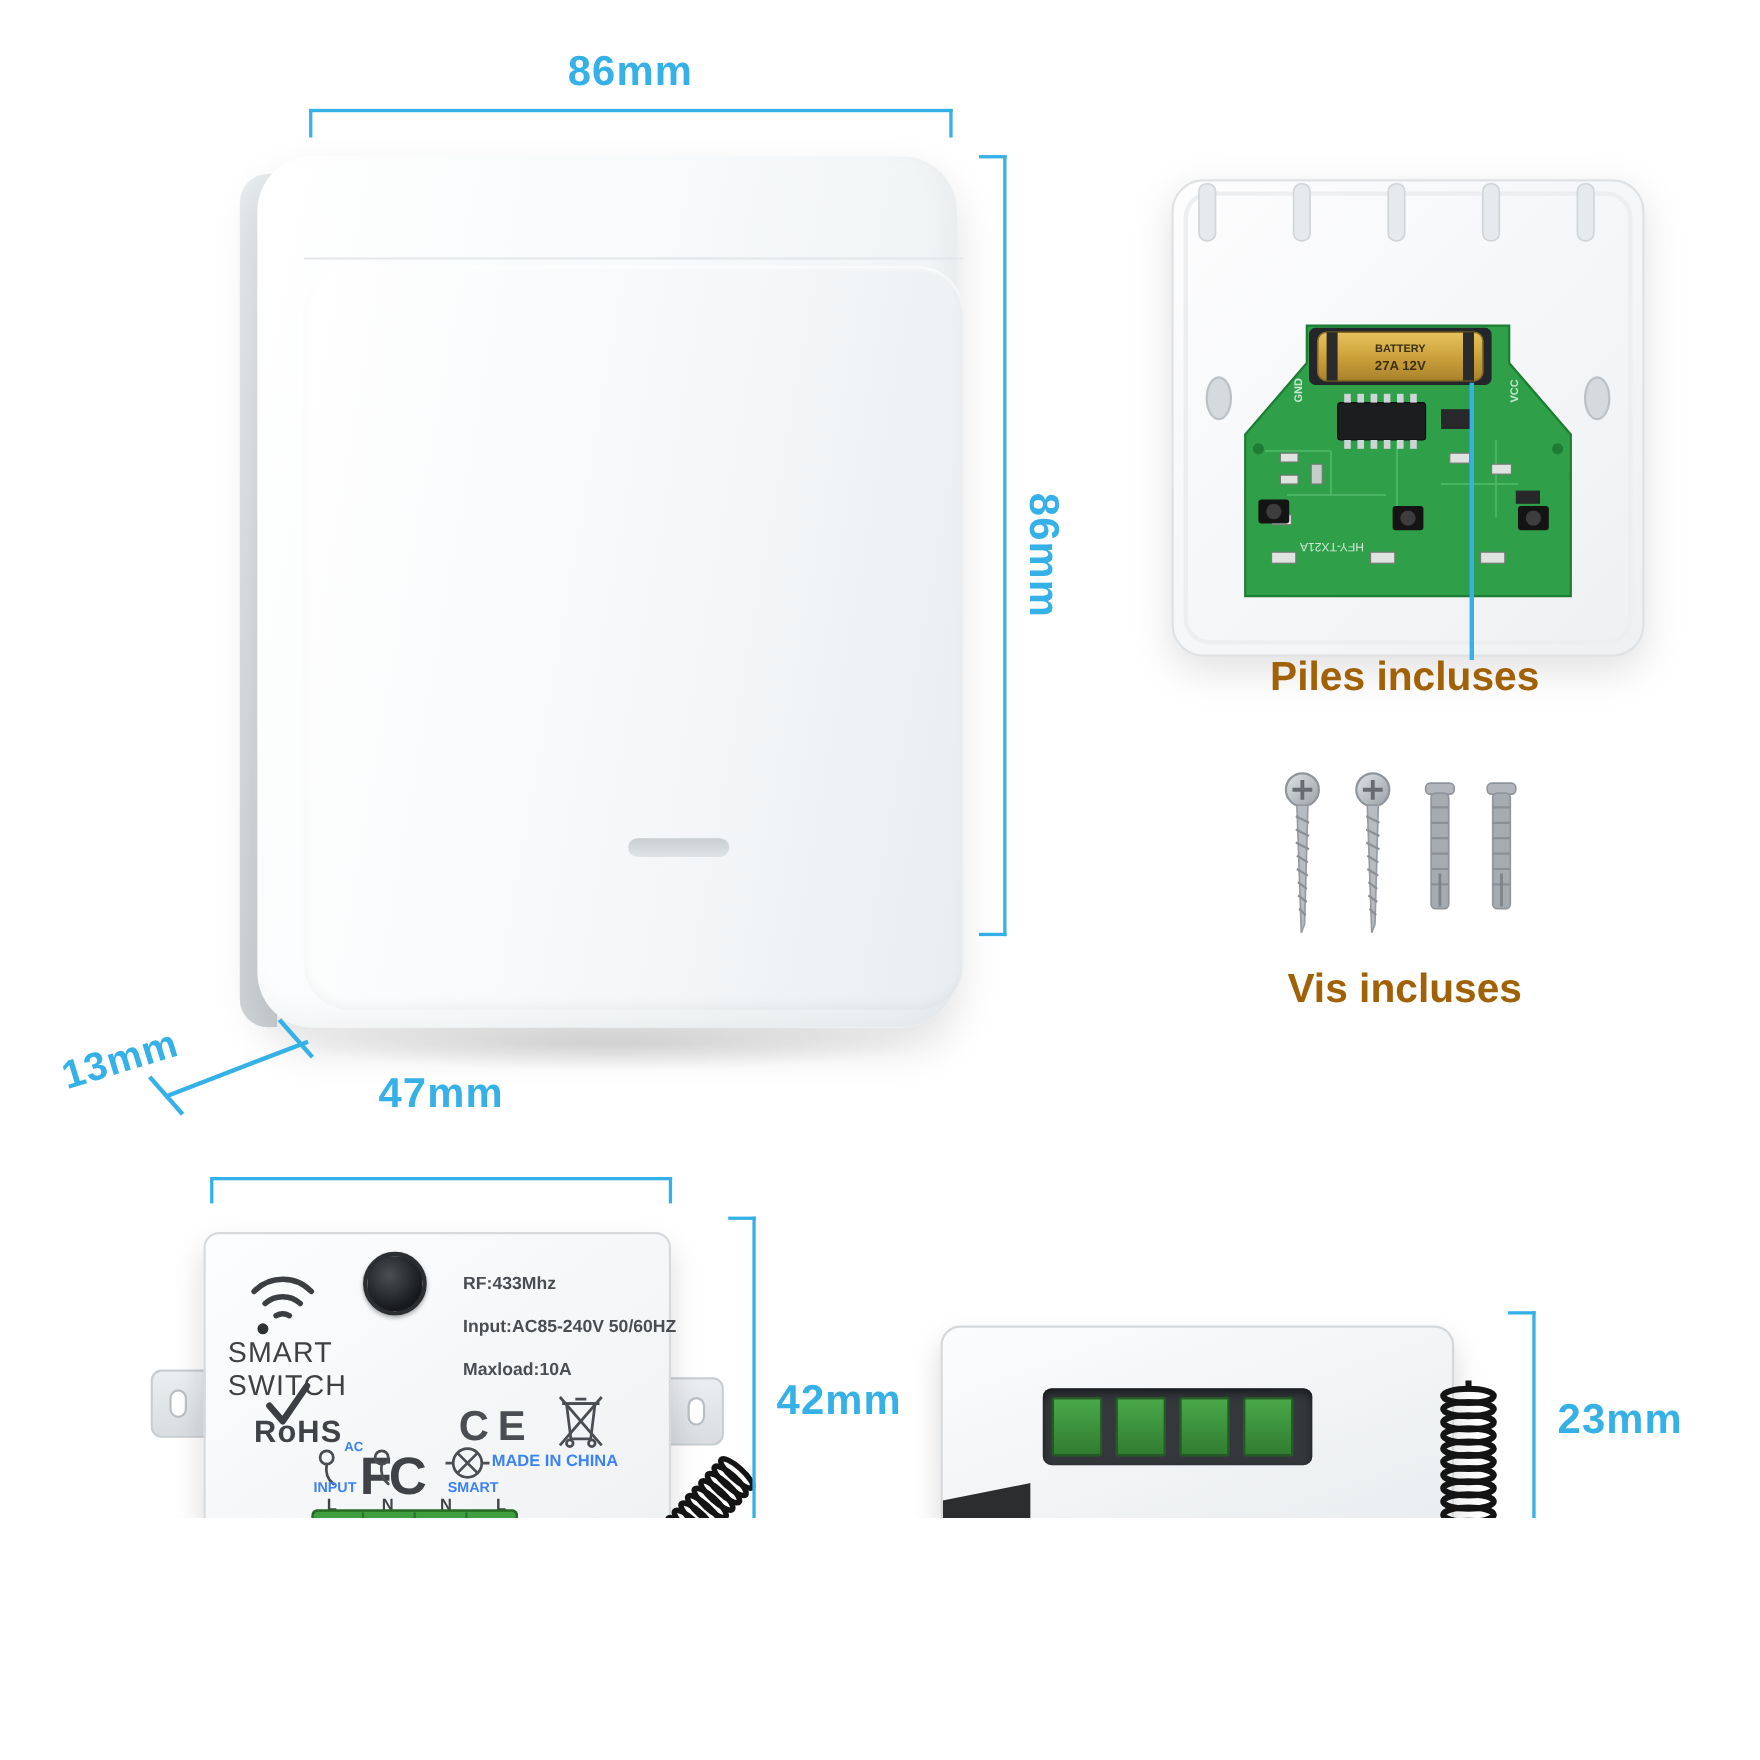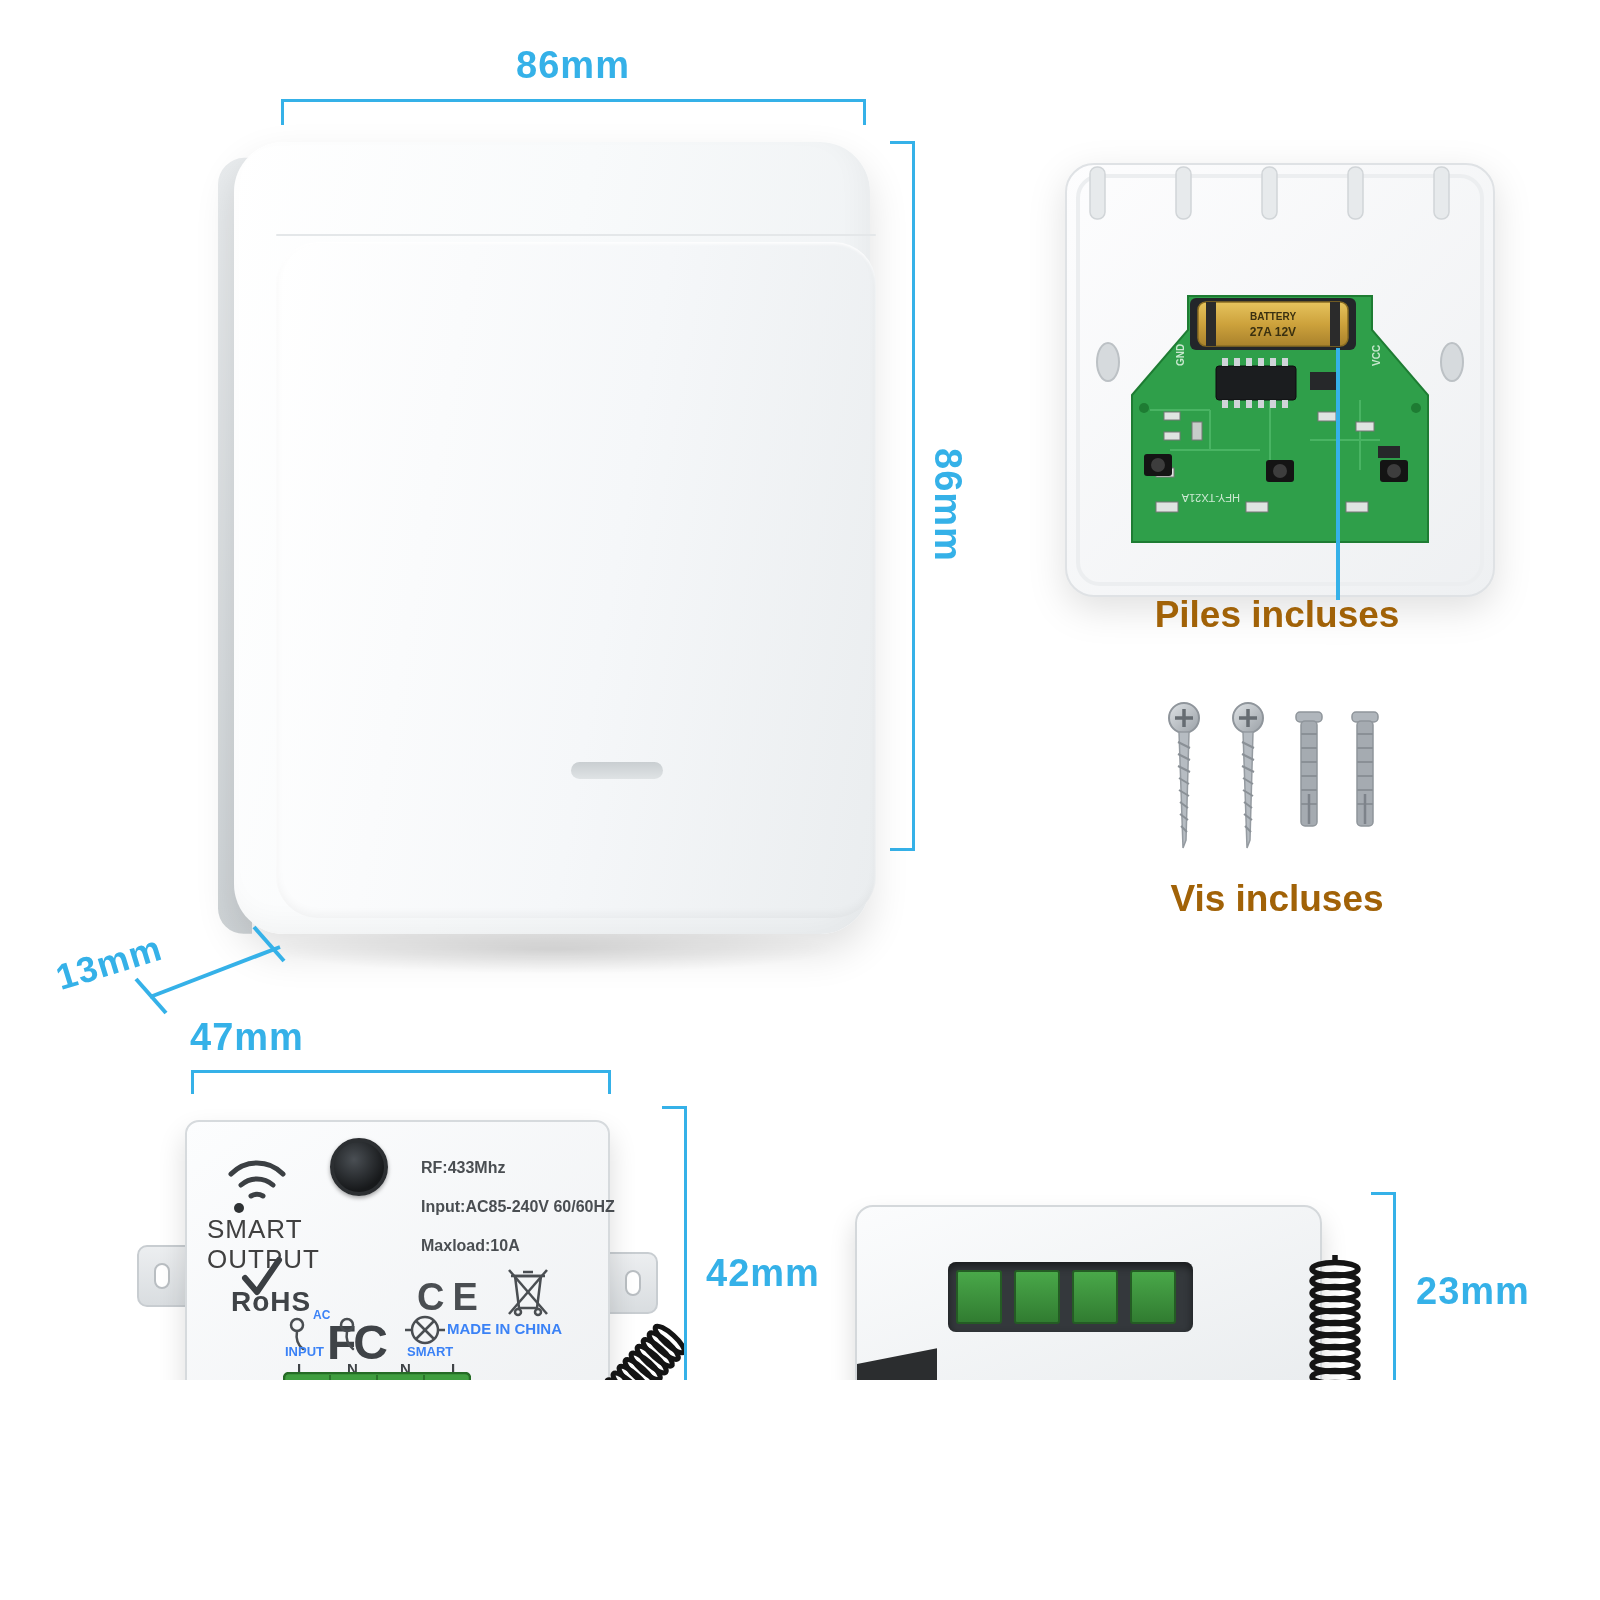--- a/index.html
+++ b/index.html
@@ -241,21 +241,21 @@
           <line x1="151" y1="78" x2="167" y2="78"></line>
         <line x1="151" y1="92" x2="167" y2="92"></line>
           <line x1="151" y1="106" x2="167" y2="106"></line>
       </g>
       <line x1="159" y1="96" x2="159" y2="126" stroke="#7d838a" stroke-width="2.5"></line>
     </g>
   </svg>
 
   <div class="callout" style="left:1152px;top:878px;width:250px;font-size:37px;">Vis incluses</div>
 
-  <div class="dt" style="left:190px;top:1016px;width:422px;">47mm</div>
+  <div class="dt" style="left:190px;top:973px;width:422px;text-align:center;">47mm</div>
   <div class="dl" style="left:191px;top:1070px;width:420px;height:3px;"></div>
   <div class="dl" style="left:191px;top:1070px;width:3px;height:24px;"></div>
   <div class="dl" style="left:608px;top:1070px;width:3px;height:24px;"></div>
 
   <div class="abs" style="left:185px;top:1120px;width:425px;height:345px;">
     <div class="rx-ear" style="left:-48px;top:125px;border-radius:10px 0 0 10px;">
       <div class="hole"></div>
     </div>
     <div class="rx-ear" style="left:423px;top:132px;border-radius:0 10px 10px 0;">
       <div class="hole"></div>
@@ -266,28 +266,28 @@
       <g fill="none" stroke="#3b3f43" stroke-width="5" stroke-linecap="round">
         <path d="M10,30 a36,36 0 0 1 52,0"></path>
         <path d="M20,41 a24,24 0 0 1 32,0"></path>
         <path d="M30,52 a12,12 0 0 1 12,0"></path>
       </g>
       <circle cx="18" cy="64" r="5" fill="#2f3234"></circle>
     </svg>
 
     <div class="rx-name">
       <div>SMART</div>
-      <div>OUTPUT</div>
+      <div>SWITCH</div>
     </div>
 
     <div class="rx-btn"></div>
 
     <div class="rx-specs">
       <div>RF:433Mhz</div>
-      <div>Input:AC85-240V 60/60HZ</div>
+      <div>Input:AC85-240V 50/60HZ</div>
       <div>Maxload:10A</div>
     </div>
 
     <svg class="abs" style="left:52px;top:136px;" width="46" height="40" viewBox="0 0 46 40">
       <polyline points="8,22 20,36 42,4" fill="none" stroke="#3b3f43" stroke-width="6" stroke-linecap="round" stroke-linejoin="round"></polyline>
     </svg>
     <div class="rx-cert" style="left:46px;top:166px;font-size:28px;letter-spacing:1px;">RoHS</div>
     <div class="rx-cert" style="left:142px;top:148px;font-size:48px;font-weight:800;letter-spacing:-3px;margin-top:47px;">FC</div>
     <div class="rx-cert" style="left:232px;top:156px;font-size:38px;font-weight:600;letter-spacing:8px;color:#4a4e52;">CE</div>
     <svg class="abs" style="left:318px;top:142px;" width="50" height="60" viewBox="0 0 50 60">

